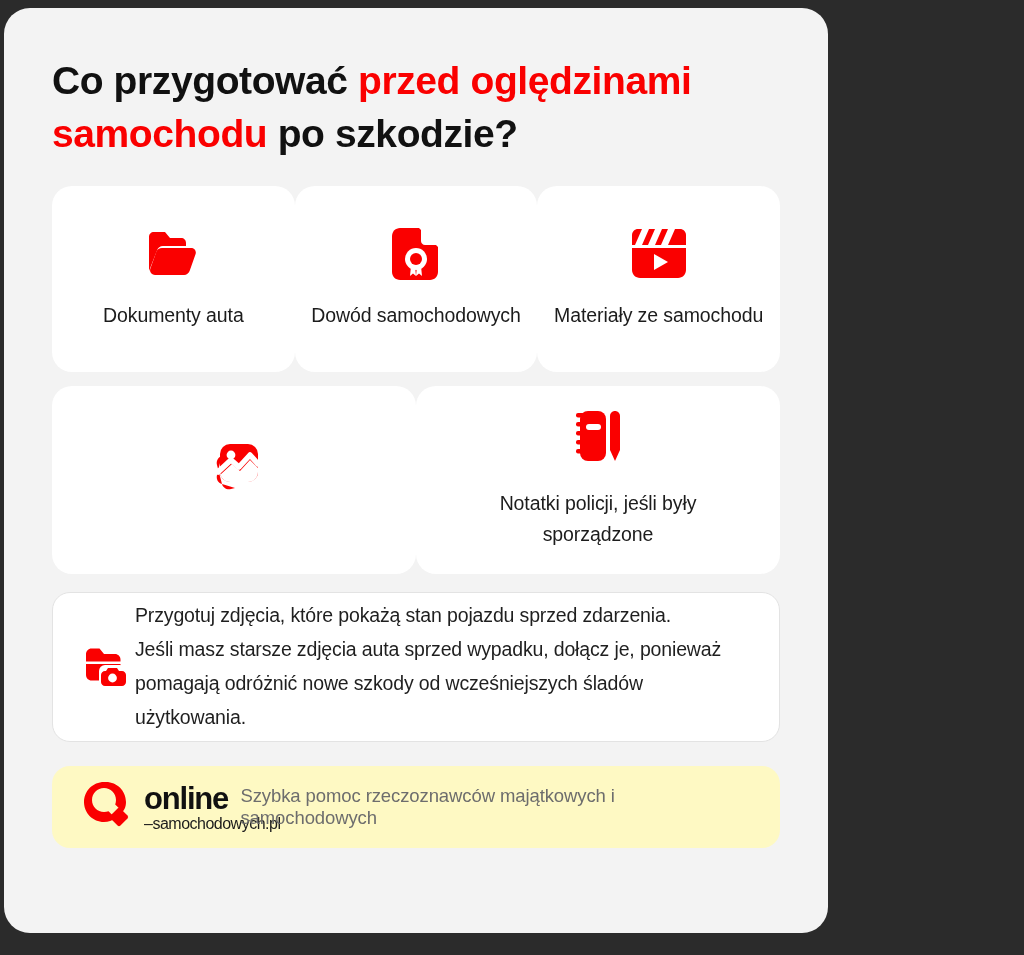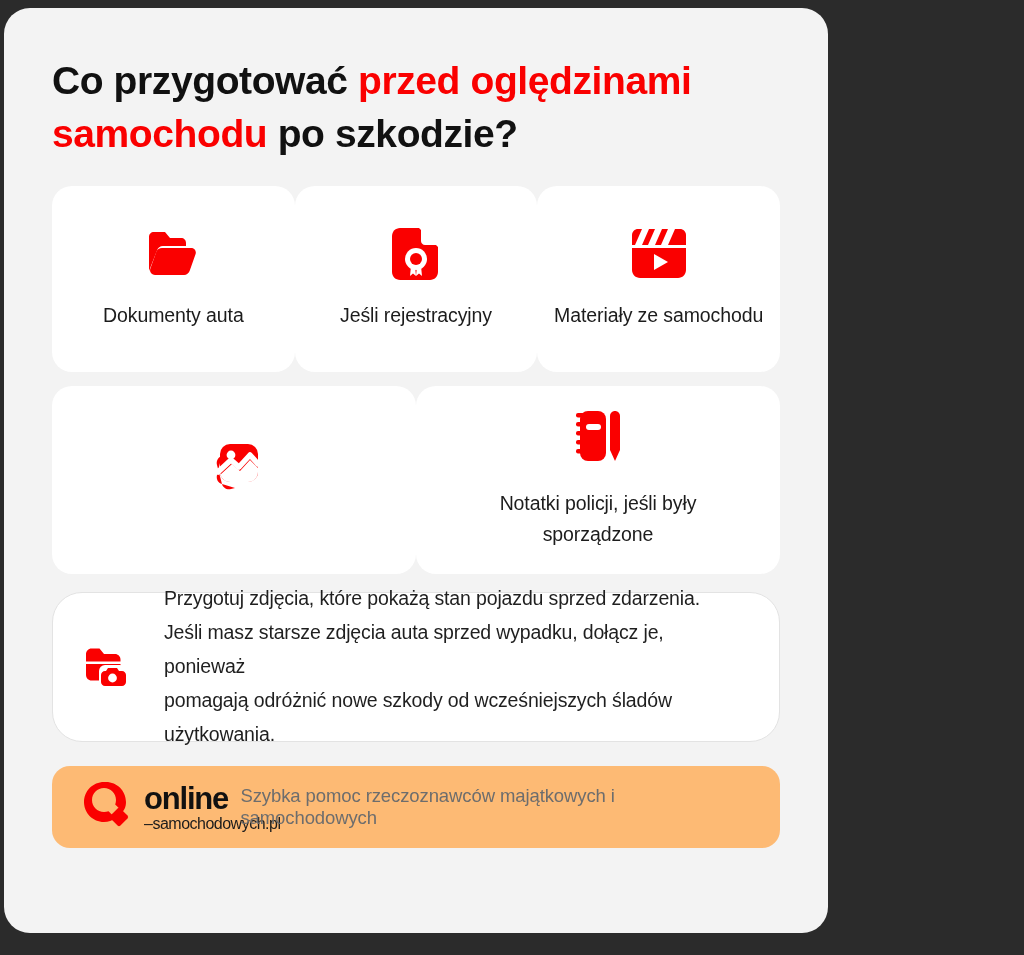--- a/index.html
+++ b/index.html
@@ -73,40 +73,40 @@
     line-height: 1.6;
     letter-spacing: -0.1px;
     white-space: pre-line;
   }
 
   
   #note {
     margin-top: 18px;
     background: #ffffff;
     border: 1px solid #e3e3e3;
-    border-radius: 30px;
+    border-radius: 18px;
     height: 150px;
     display: flex;
     align-items: center;
     padding: 13px 30px;
-    gap: 37px;
+    gap: 8px;
   }
   #note-icon { flex: 0 0 auto; display: flex; align-items: center; }
   #note-text {
     font-size: 19.5px;
     color: #1f1f1f;
     line-height: 1.74;
     letter-spacing: -0.15px;
     white-space: pre-line;
   }
 
   
   #footer {
     margin-top: 24px;
-    background: #fdba74;
+    background: #fef9c3;
     border-radius: 18px;
     height: 82px;
     display: flex;
     align-items: center;
     padding: 0 30px;
   }
   #logo { display: flex; align-items: center; gap: 10px; }
   #logo-text { display: flex; flex-direction: column; line-height: 1; }
   #logo-name {
     font-size: 31px;
@@ -154,21 +154,21 @@
         <div class="card-icon">
           <svg width="48" height="54" viewBox="0 0 48 54">
             <path d="M8 2h19l19 19v25c0 4.4-3.6 8-8 8H8c-4.4 0-8-3.6-8-8V10c0-4.4 3.6-8 8-8z" fill="#fa0000"></path>
             <path d="M29 2l17 17H33c-2.2 0-4-1.8-4-4z" fill="#ffffff"></path>
             <circle cx="24" cy="33" r="11" fill="#ffffff"></circle>
             <circle cx="24" cy="33" r="6" fill="#fa0000"></circle>
             <path d="M19 40h4l1 10-3-2.5L18 50z" fill="#ffffff"></path>
             <path d="M25 40h4l1 10-3-2.5L24 50z" fill="#ffffff"></path>
           </svg>
         </div>
-        <div class="card-label">Jeśli rejestracyjny</div>
+        <div class="card-label">Dowód samochodowych</div>
       </div>
 
       <div class="card">
         <div class="card-icon">
           <svg width="54" height="52" viewBox="0 0 54 52">
             <path d="M6 2h42c3.3 0 6 2.7 6 6v10H0V8c0-3.3 2.7-6 6-6z" fill="#fa0000"></path>
             <path d="M10 2l-7 16h7l7-16z" fill="#ffffff"></path>
             <path d="M23 2l-7 16h7l7-16z" fill="#ffffff"></path>
             <path d="M36 2l-7 16h7l7-16z" fill="#ffffff"></path>
             <path d="M0 21h54v22c0 4.4-3.6 8-8 8H8c-4.4 0-8-3.6-8-8z" fill="#fa0000"></path>

